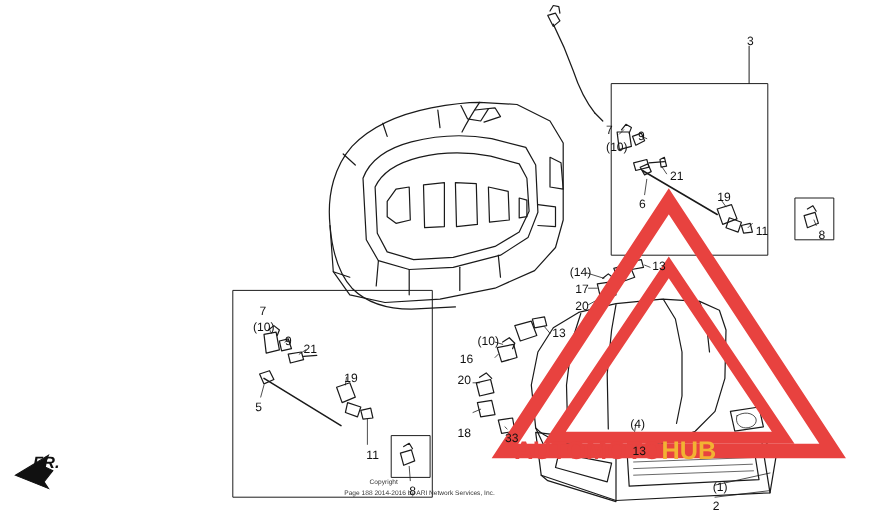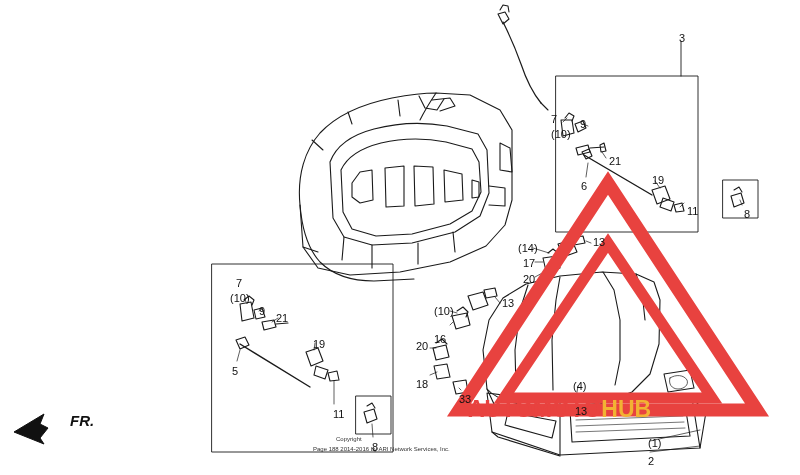--- a/index.html
+++ b/index.html
@@ -1,21 +1,21 @@
 <!DOCTYPE html>
 <html><head>
 <meta charset="utf-8">
 <style>
   html,body{margin:0;padding:0;}
   body{width:800px;height:475px;background:#ffffff;font-family:"Liberation Sans",sans-serif;overflow:hidden;}
   #stage{position:relative;width:800px;height:475px;}
   svg.layer{position:absolute;left:0;top:0;width:800px;height:475px;}
   .lbl{position:absolute;font-family:"Liberation Sans",sans-serif;font-size:11px;color:#111;white-space:nowrap;}
   .lbl.tiny{font-size:6px;color:#333;}
-  .fr{position:absolute;left:30px;top:412px;font-size:15px;font-weight:bold;font-style:italic;color:#111;margin-left:40px;}
+  .fr{position:absolute;left:30px;top:412px;font-size:15px;font-weight:bold;font-style:italic;color:#111;}
   .wm{position:absolute;font-weight:bold;letter-spacing:0px;}
   .wm-text{left:468px;top:396px;font-size:23px;font-family:"Liberation Sans",sans-serif;}
   .wm-auto{color:#e8423f;}
   .wm-moto{color:#e8423f;}
   .wm-hub{color:#f2b233;}
 </style>
 </head>
 <body>
 
 <div id="stage">
@@ -198,25 +198,25 @@
       <div class="lbl" style="left: 518px; top: 242px;">(14)</div>
       <div class="lbl" style="left: 593px; top: 236px;">13</div>
       <div class="lbl" style="left: 523px; top: 257px;">17</div>
       <div class="lbl" style="left: 523px; top: 273px;">20</div>
       <div class="lbl" style="left: 236px; top: 277px;">7</div>
       <div class="lbl" style="left: 230px; top: 292px;">(10)</div>
       <div class="lbl" style="left: 502px; top: 297px;">13</div>
       <div class="lbl" style="left: 259px; top: 305px;">9</div>
       <div class="lbl" style="left: 276px; top: 312px;">21</div>
       <div class="lbl" style="left: 434px; top: 305px;">(10)</div>
-      <div class="lbl" style="left: 434px; top: 321px; margin-top: 12px;">16</div>
+      <div class="lbl" style="left: 418px; top: 321px;">16</div>
       <div class="lbl" style="left: 313px; top: 338px;">19</div>
       <div class="lbl" style="left: 232px; top: 365px;">5</div>
       <div class="lbl" style="left: 416px; top: 340px;">20</div>
-      <div class="lbl" style="left: 416px; top: 378px;">18</div>
+      <div class="lbl" style="left: 416px; top: 388px;">18</div>
       <div class="lbl" style="left: 459px; top: 393px;">33</div>
       <div class="lbl" style="left: 573px; top: 380px;">(4)</div>
       <div class="lbl" style="left: 333px; top: 408px;">11</div>
       <div class="lbl" style="left: 575px; top: 405px;">13</div>
       <div class="lbl" style="left: 372px; top: 441px;">8</div>
       <div class="lbl" style="left: 648px; top: 437px;">(1)</div>
       <div class="lbl" style="left: 648px; top: 455px;">2</div>
     </div>
 
 </div>

